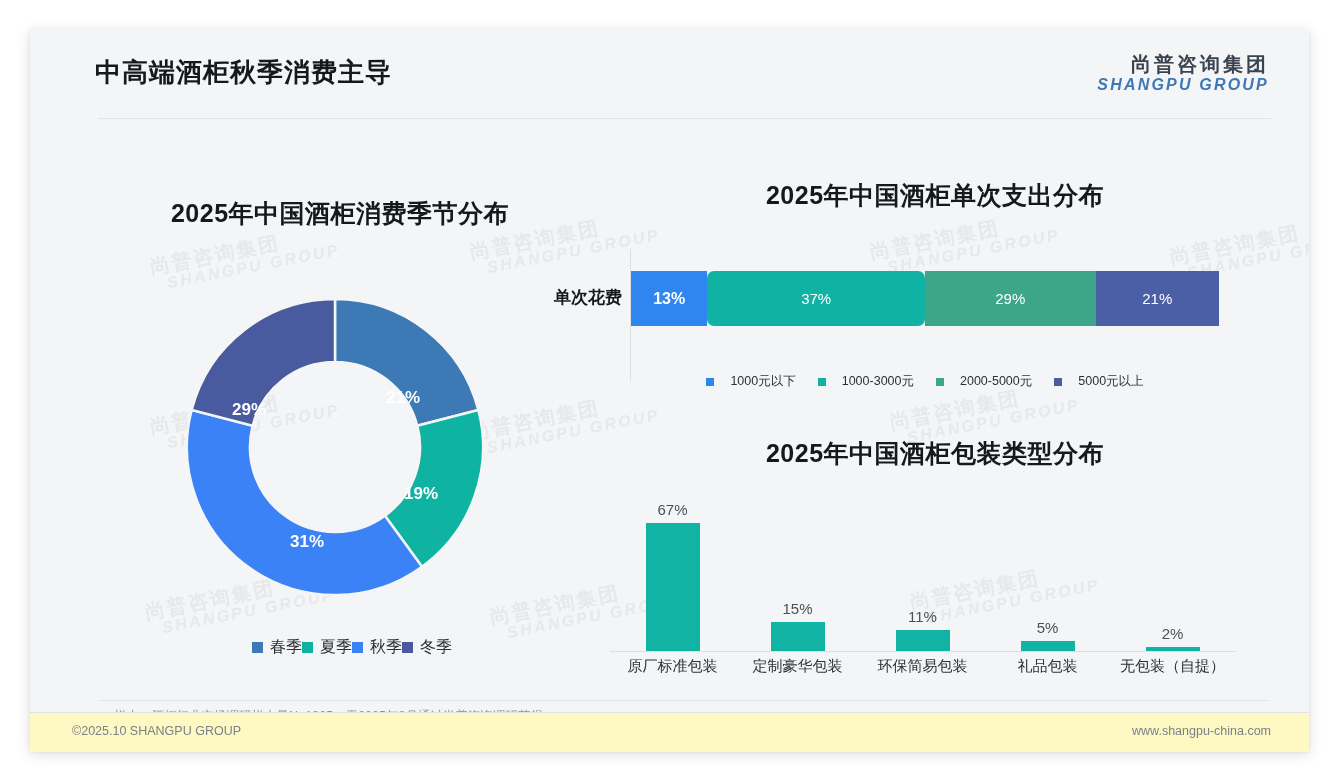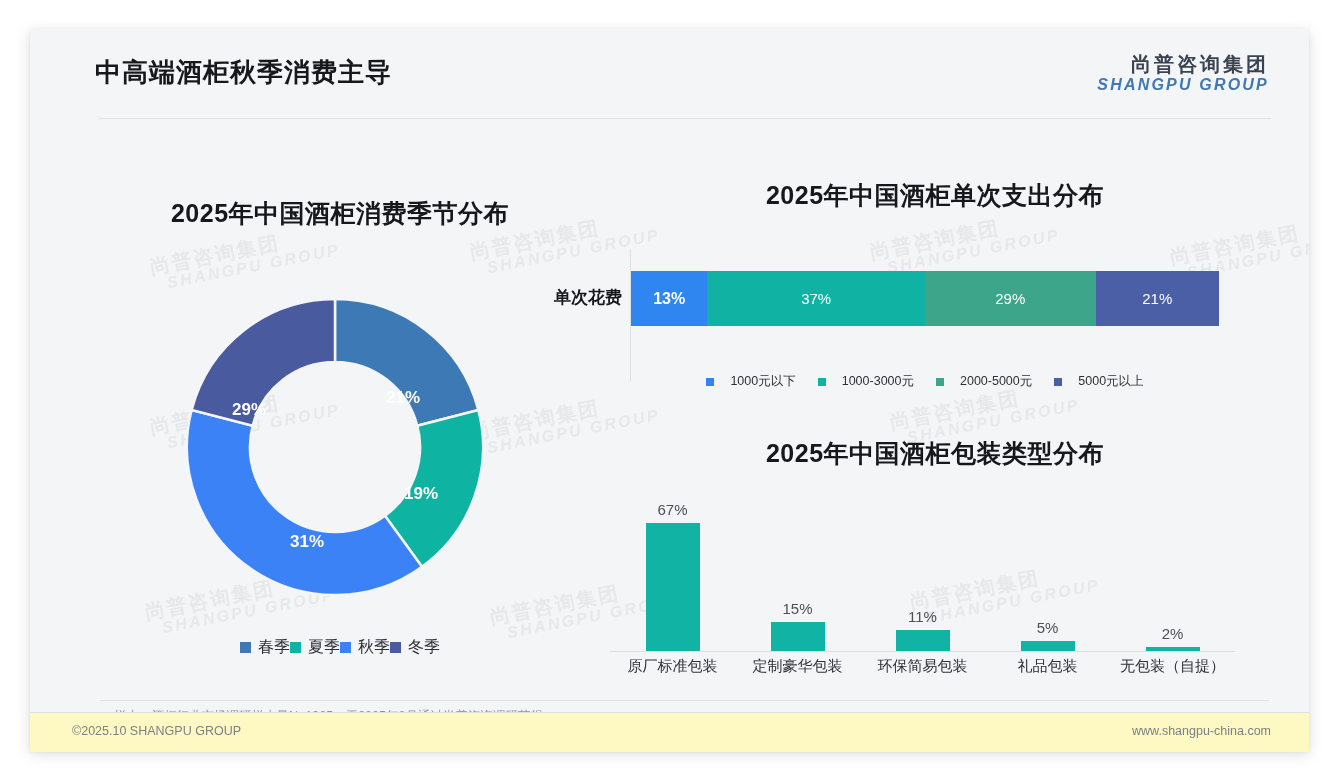--- a/index.html
+++ b/index.html
@@ -133,21 +133,21 @@
   .donut-label {
     fill: #ffffff;
     font-size: 17px;
     font-weight: bold;
     font-family: "Liberation Sans", sans-serif;
     text-anchor: middle;
     dominant-baseline: middle;
   }
   .donut-legend {
     position: absolute;
-    left: 0;
+    left: 12px;
     top: 478px;
     width: 500px;
     display: flex;
     justify-content: center;
     align-items: center;
     text-align: right;
   }
   .lg-item { display: flex; align-items: center; gap: 7px; }
   .lg-swatch { width: 11px; height: 11px; display: inline-block; }
   .lg-text { font-size: 16px; color: #2c3138; }
@@ -414,21 +414,21 @@
       </div>
     </div>
   </div>
 
   <div class="stack-block">
     <div class="chart-title stack-title">2025年中国酒柜单次支出分布</div>
     <div class="stack-axis"></div>
     <div class="stack-cat-label">单次花费</div>
     <div class="stack-row">
       <div class="stack-seg first" style="width:13%; background:#2f86f0;">13%</div>
-      <div class="stack-seg" style="width:37%; background:#10b3a3;">37%</div>
+      <div class="stack-seg" style="width:37%; background:#10b3a3;border-radius:7px;">37%</div>
       <div class="stack-seg" style="width:29%; background:#3da58a;">29%</div>
       <div class="stack-seg" style="width:21%; background:#4a5fa5;">21%</div>
     </div>
     <div class="stack-legend">
       <div class="lg-item">
         <span class="lg-swatch" style="background:#2f86f0"></span>
         <span class="lg-text">1000元以下</span>
       </div>
       <div class="lg-item">
         <span class="lg-swatch" style="background:#10b3a3"></span>

